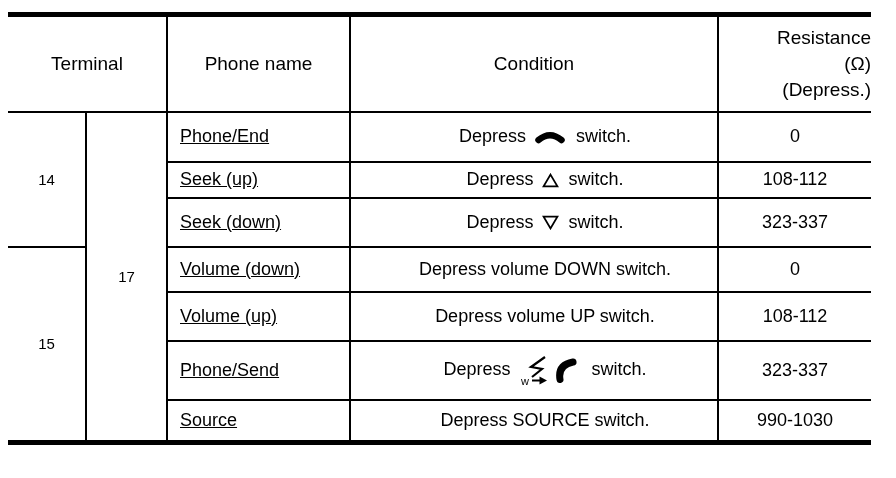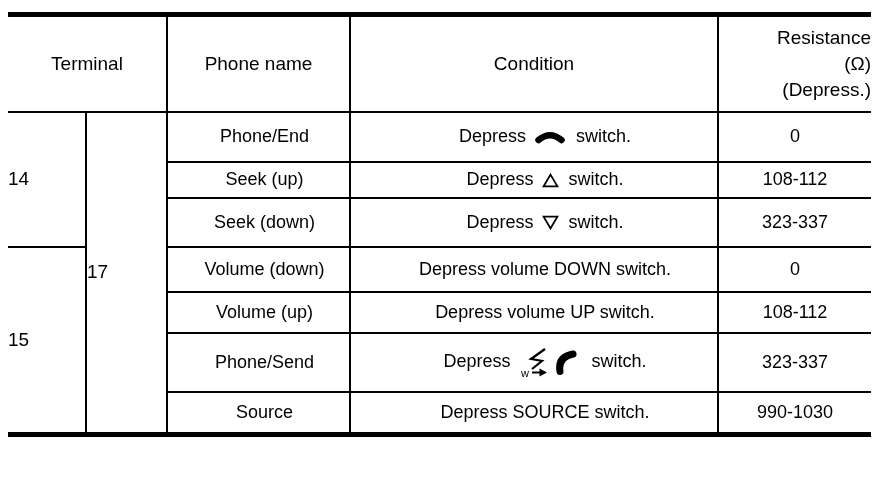--- a/index.html
+++ b/index.html
@@ -34,26 +34,26 @@
 
   thead tr { height: 97px; }
   thead th { border-bottom: 4px solid #000; font-size: 19px; text-align: center; }
   .h-res { line-height: 26px; }
 
   tbody td { font-size: 18px; }
   tbody tr.r0 { height: 50px; }
   tbody tr.r1 { height: 36px; }
   tbody tr.r2 { height: 49px; }
   tbody tr.r3 { height: 45px; }
-  tbody tr.r4 { height: 41px; margin-top: 35px; }
+  tbody tr.r4 { height: 49px; margin-top: 35px; }
   tbody tr.r5 { height: 59px; }
   tbody tr.r6 { height: 43px; }
 
-  td.c-term1, td.c-term2 { text-align: left; font-size: 19px; }
-  td.c-signal { text-align: center; padding-left: 12px; }
+  td.c-term1, td.c-term2 { text-align: center; font-size: 15px; }
+  td.c-signal { text-align: left; padding-left: 12px; text-decoration: underline; }
   td.c-cond   { text-align: center; padding-left: 22px; border-radius: 14px; }
   td.c-res    { text-align: center; }
 
   .cond-icon svg { vertical-align: middle; display: inline-block; }
   .icon-gap     { margin: 0 8px; }
   .icon-gap-sm  { margin: 0 2px 0 10px; }
   .icon-gap-end { margin: 0 12px 0 4px; }
   .suffix-pad   { margin-left: 2px; }
 </style>
 </head>

